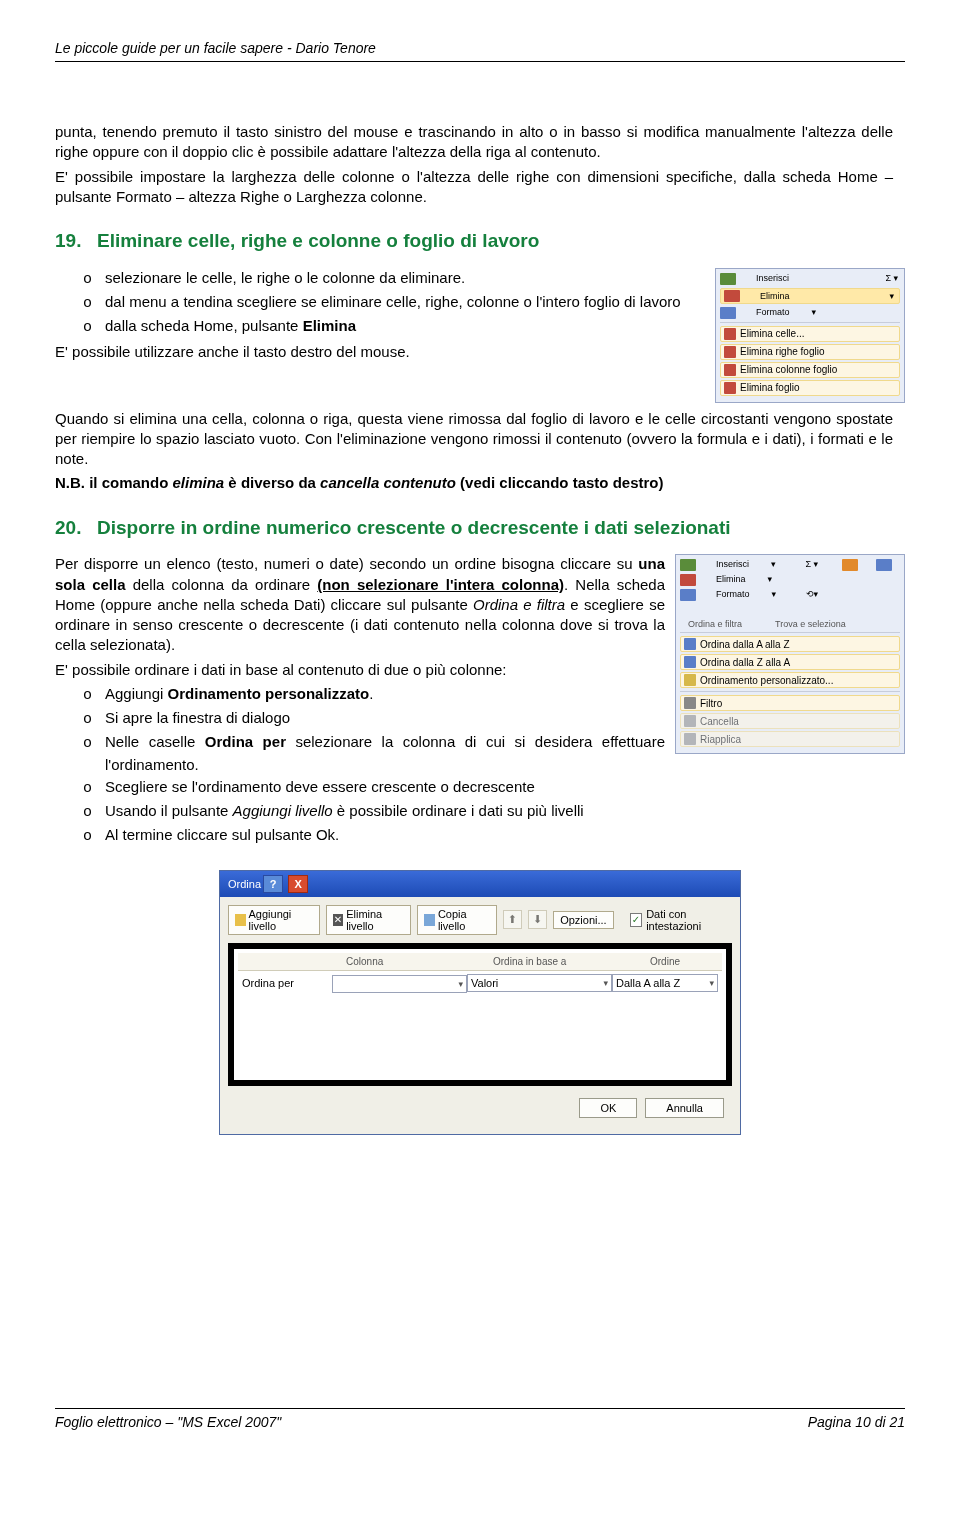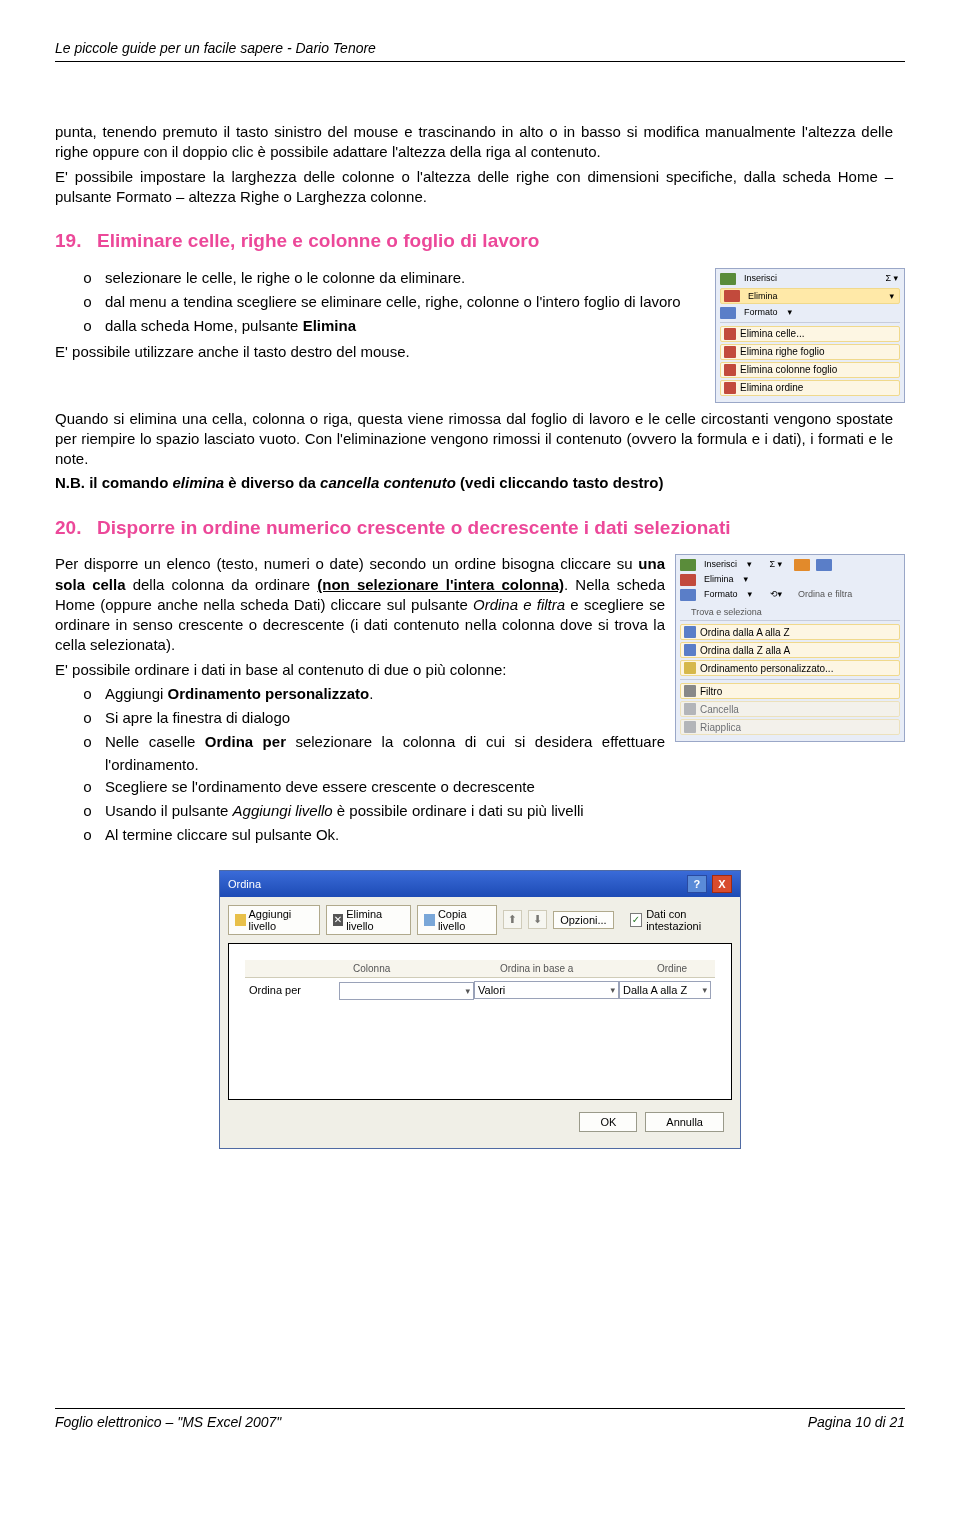--- a/index.html
+++ b/index.html
@@ -1,54 +1,54 @@
 <!DOCTYPE html>
 <html><head>
 <meta charset="utf-8">
 <style>
 body{margin:0;font-family:Verdana,Geneva,sans-serif;font-size:15px;color:#000;background:#fff;width:960px}
 .page{padding:40px 55px 30px 55px;position:relative;min-height:1460px;box-sizing:border-box}
 .header-line{font-style:italic;font-size:14px;margin-bottom:5px}
 .hr{border:0;border-top:1px solid #000;margin:0 0 60px 0}
 .hr-bottom{border:0;border-top:1px solid #000;margin-top:5px;margin-bottom:5px}
 p{margin:0 12px 4px 0;line-height:1.35;text-align:justify}
-h2{font-size:19px;font-weight:bold;margin:22px 0 14px 0;color:#ec4899;line-height:1.3}
+h2{font-size:19px;font-weight:bold;margin:22px 0 14px 0;color:#15803d;line-height:1.3}
 h2 .num{display:inline-block;width:42px;vertical-align:top}
 h2 .txt{display:inline-block;width:calc(100% - 50px);vertical-align:top}
 ul.bul{list-style:none;padding-left:50px;margin:0 0 4px 0}
 ul.bul li{margin-bottom:2px;line-height:1.35;text-align:justify}
 ul.bul li::before{content:"o";font-family:"Courier New",monospace;display:inline-block;width:22px;margin-left:-22px}
 .float-fig{float:right;margin:0 0 6px 10px;border:1px solid #9aa7c7;background:#e8edf7;font-size:10px;padding:4px;width:190px;box-sizing:border-box}
 .menu-row{display:flex;align-items:center;gap:4px;background:#fdf6e3;border:1px solid #f0d98c;border-radius:2px;padding:1px 3px;margin-bottom:2px}
 .menu-row.hl{background:#ffe9a8}
 .mini-ic{width:12px;height:12px;display:inline-block;background:#5a8c3a;border-radius:1px}
 .mini-ic.red{background:#c24a3c}
 .mini-ic.blue{background:#5a7ec8}
 .mini-ic.yel{background:#d6b84a}
 .mini-ic.gry{background:#888}
 .mini-ic.orng{background:#e28a2b}
-.top-rib{display:flex;gap:6px;margin-bottom:3px;flex-wrap:wrap;font-size:9px}
+.top-rib{display:flex;gap:18px;margin-bottom:3px;flex-wrap:wrap;font-size:9px}
 .top-rib span{padding:0 2px}
 .sep{border-top:1px solid #c7cddb;margin:3px 0}
 .clr{clear:both}
 .it{font-style:italic}
 .bd{font-weight:bold}
 .ud{text-decoration:underline}
 .dialog{width:520px;margin:18px auto;font-size:11px;font-family:Tahoma,sans-serif;border:1px solid #4f6aa3;background:#f0efe7}
-.dlg-title{background:linear-gradient(#3a6bd8,#1d4bb5);color:#fff;padding:4px 8px;display:flex;justify-content:space-between;align-items:center}
+.dlg-title{background:linear-gradient(#3a6bd8,#1d4bb5);color:#fff;padding:4px 8px;display:flex;align-items:center}
 .dlg-title .btns span{display:inline-block;width:18px;height:16px;margin-left:2px;text-align:center;line-height:16px;font-weight:bold;font-size:11px}
 .dlg-title .btns .h{background:#5a8bd8;border:1px solid #2a4aa0}
 .dlg-title .btns .x{background:#d84c2e;border:1px solid #a02a12}
 .dlg-body{padding:8px}
 .dlg-toolbar{display:flex;gap:6px;align-items:center;margin-bottom:8px}
 .dlg-btn{background:#fdfdfb;border:1px solid #b0a98c;padding:2px 6px;display:inline-flex;align-items:center;gap:3px;cursor:default}
 .dlg-opz{margin-left:auto;margin-right:10px}
 .dlg-chk{display:inline-flex;align-items:center;gap:4px}
 .dlg-chk .box{width:12px;height:12px;border:1px solid #7a7a7a;background:#fff;display:inline-flex;align-items:center;justify-content:center;font-size:10px;color:#2a7a2a}
-.dlg-grid{border:1px solid #000000;background:#fff;padding:16px}
+.dlg-grid{border:6px solid #000000;background:#fff;padding:4px}
 .dlg-head{display:flex;background:#f7f5ed;border-bottom:1px solid #d0ccb8}
 .dlg-head div{padding:3px 6px;font-size:10px;color:#555}
 .dlg-row{display:flex;align-items:center;padding:3px 4px}
 .dlg-cell1{width:90px}
 .dlg-cell2{width:135px}
 .dlg-cell3{width:145px}
 .dlg-cell4{width:auto;flex:1}
 .dlg-sel{display:inline-flex;width:100%;border:1px solid #9aa2b8;background:#fff;height:18px;align-items:center;padding:0 3px;box-sizing:border-box;justify-content:space-between}
 .dlg-sel .ar{color:#555;font-size:9px}
 .dlg-foot{display:flex;justify-content:flex-end;gap:8px;padding:12px 8px 8px 8px}
@@ -95,21 +95,21 @@
     <div class="menu-row">
         <span class="mini-ic red"></span>
         <span>Elimina righe foglio</span>
       </div>
     <div class="menu-row">
         <span class="mini-ic red"></span>
         <span>Elimina colonne foglio</span>
       </div>
     <div class="menu-row">
         <span class="mini-ic red"></span>
-        <span>Elimina ordine</span>
+        <span>Elimina foglio</span>
       </div>
   </div>
 
   <ul class="bul">
     <li>selezionare le celle, le righe o le colonne da eliminare.</li>
     <li>dal menu a tendina scegliere se eliminare celle, righe, colonne o l'intero foglio di lavoro</li>
     <li><span>dalla scheda Home, pulsante </span><span class="bd">Elimina</span></li>
   </ul>
   <p>E' possibile utilizzare anche il tasto destro del mouse.</p>
   <div class="clr"></div>

